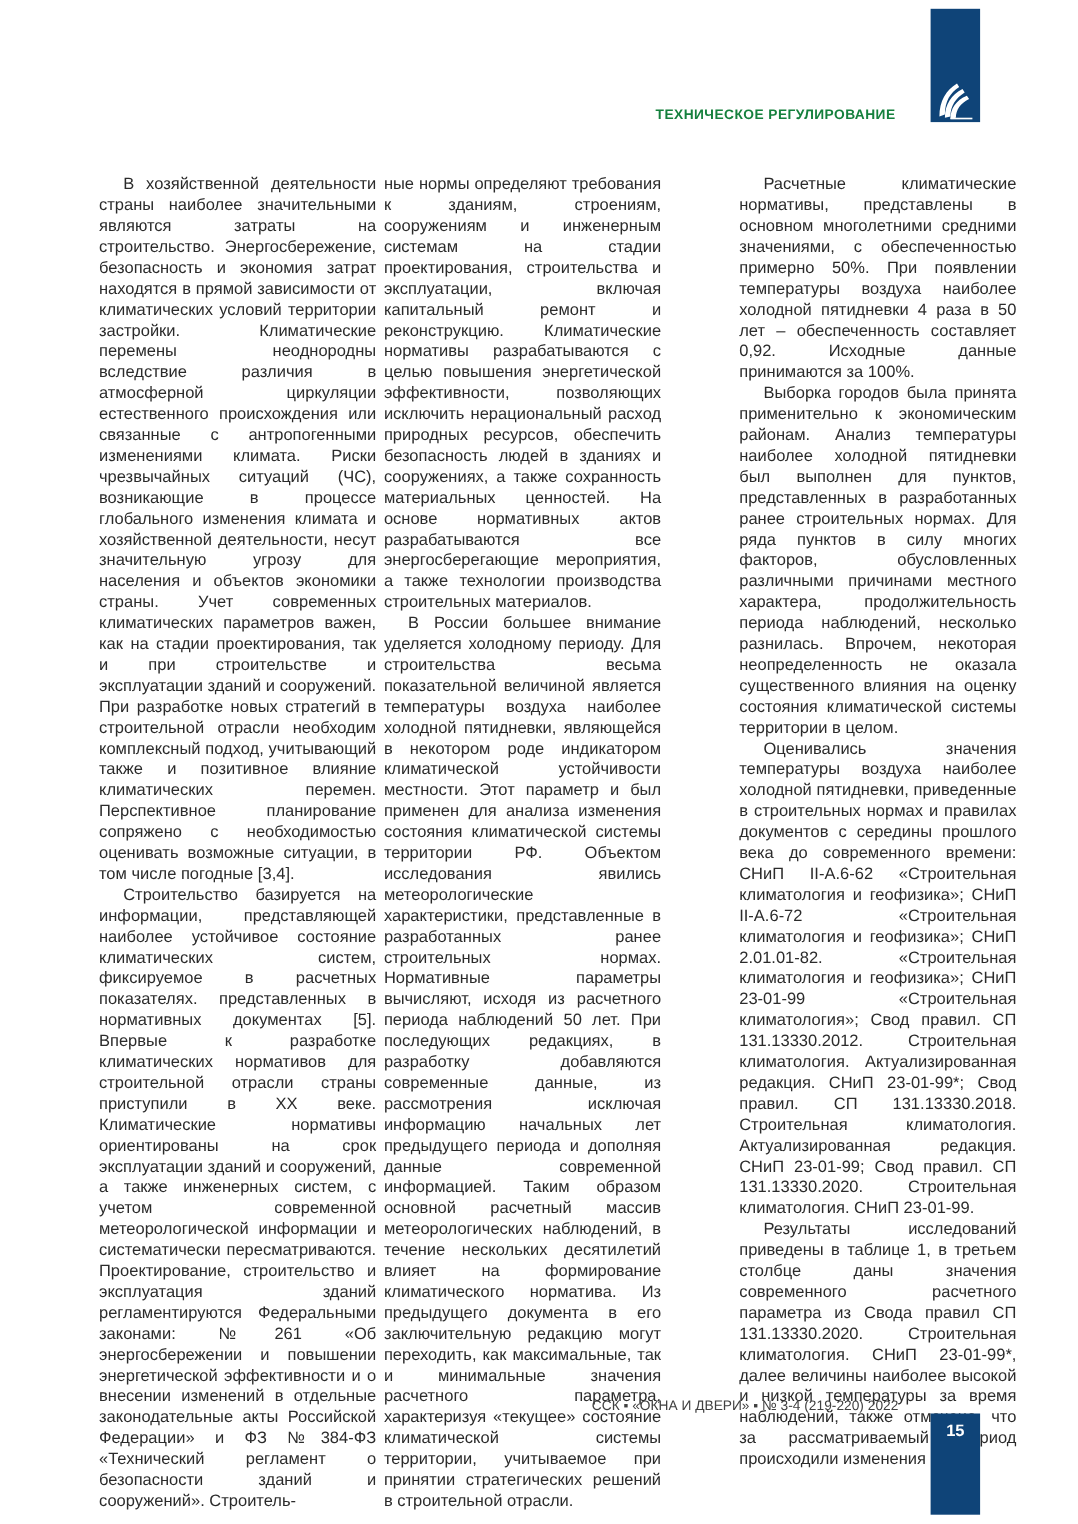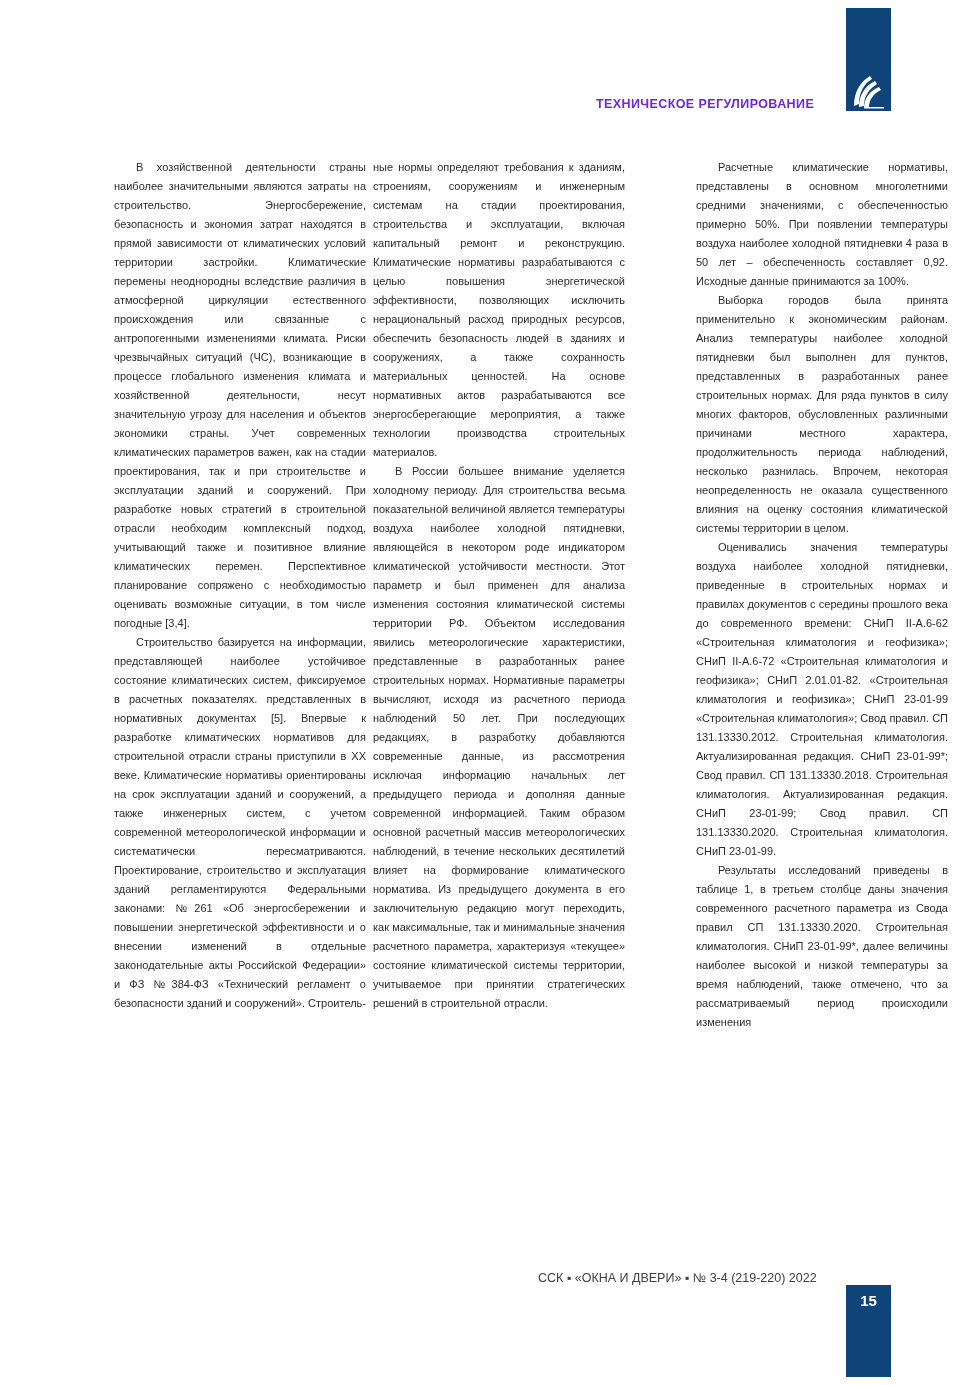--- a/index.html
+++ b/index.html
@@ -1,23 +1,23 @@
 <!DOCTYPE html>
 <html><head>
 <meta charset="utf-8">
 <style>
   html, body { margin:0; padding:0; background:#ffffff; }
   body { width:980px; height:1385px; position:relative; overflow:hidden;
          font-family:"Liberation Sans", sans-serif; color:#2b2b2b; }
   .logo-bar { position:absolute; left:846px; top:8px; width:45px; height:103px; background:#0f4478; }
   .logo-bar svg { position:absolute; left:4px; top:62px; }
   .section-title { position:absolute; left:596px; top:97px; font-size:12.5px; font-weight:bold;
-                   color:#6d28d9; letter-spacing:0.4px; }
-  .column { position:absolute; top:158px; width:252px; font-size:11px; line-height:19px;
-            text-align:justify;margin-left:24px; }
+                   color:#15803d; letter-spacing:0.4px; }
+  .column { position:absolute; top:158px; width:252px; font-size:15px; line-height:19px;
+            text-align:justify; }
   .col1 { left:90px; }
   .col2 { left:349px; }
   .col3 { left:672px; }
   .column p { margin:0; text-indent:22px; }
   .column p.cont { text-indent:0; }
   .footer-text { position:absolute; left:538px; top:1271px; font-size:12.5px; color:#404040; }
   .page-bar { position:absolute; left:846px; top:1285px; width:45px; height:92px; background:#0f4478; }
   .page-num { position:absolute; left:0; width:45px; top:7px; text-align:center;
               color:#fff; font-weight:bold; font-size:15px; }
 </style>

